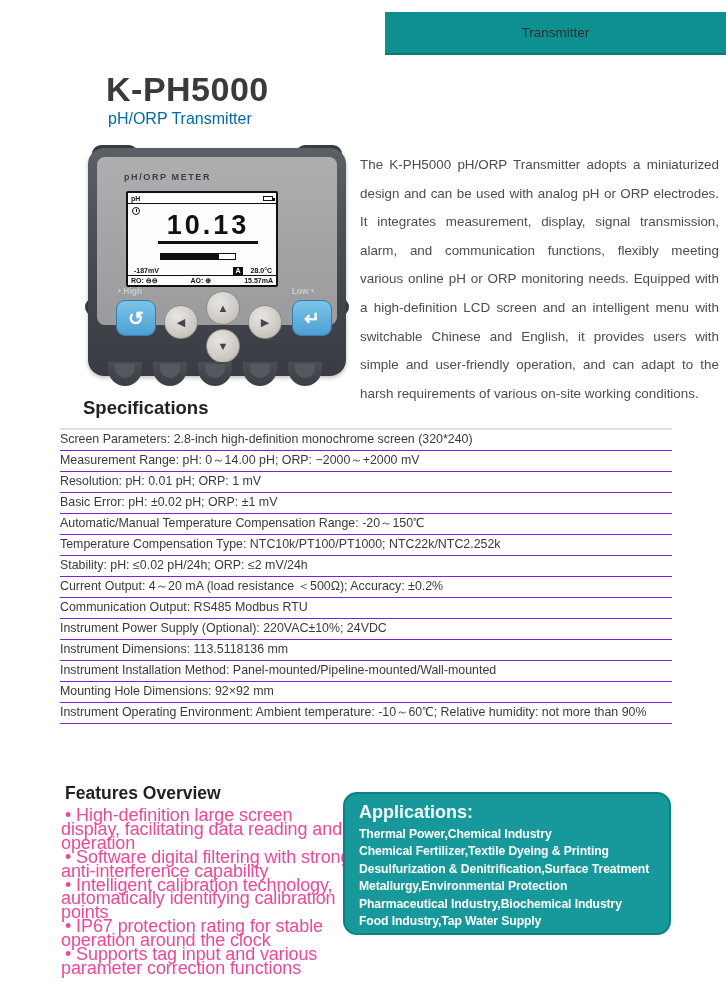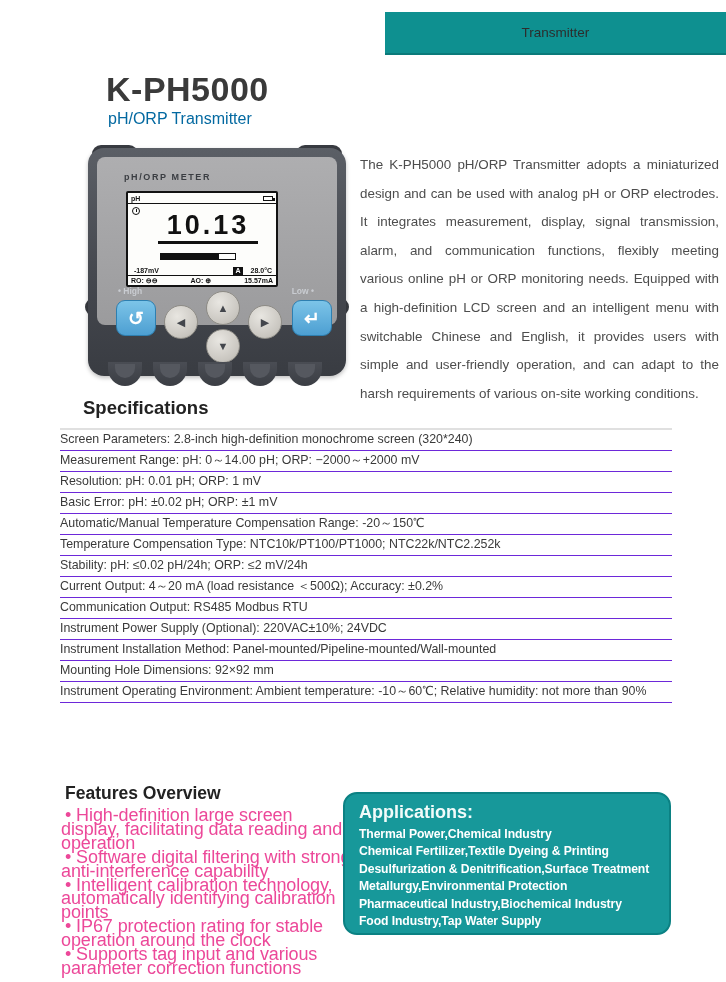--- a/index.html
+++ b/index.html
@@ -175,20 +175,21 @@
       <div class="spec-row">Screen Parameters: 2.8-inch high-definition monochrome screen (320*240)</div>
       <div class="spec-row">Measurement Range: pH: 0～14.00 pH; ORP: −2000～+2000 mV</div>
       <div class="spec-row">Resolution: pH: 0.01 pH; ORP: 1 mV</div>
       <div class="spec-row">Basic Error: pH: ±0.02 pH; ORP: ±1 mV</div>
       <div class="spec-row">Automatic/Manual Temperature Compensation Range: -20～150℃</div>
       <div class="spec-row">Temperature Compensation Type: NTC10k/PT100/PT1000; NTC22k/NTC2.252k</div>
       <div class="spec-row">Stability: pH: ≤0.02 pH/24h; ORP: ≤2 mV/24h</div>
       <div class="spec-row">Current Output: 4～20 mA (load resistance ＜500Ω); Accuracy: ±0.2%</div>
       <div class="spec-row">Communication Output: RS485 Modbus RTU</div>
       <div class="spec-row">Instrument Power Supply (Optional): 220VAC±10%; 24VDC</div>
+      <div class="spec-row">Instrument Dimensions: 113.5118136 mm</div>
       <div class="spec-row">Instrument Installation Method: Panel-mounted/Pipeline-mounted/Wall-mounted</div>
       <div class="spec-row">Mounting Hole Dimensions: 92×92 mm</div>
       <div class="spec-row">Instrument Operating Environment: Ambient temperature: -10～60℃; Relative humidity: not more than 90%</div>
     </div>
 
   <div class="features-heading">Features Overview</div>
   <div class="features-list">
       <div class="feature-item">• High-definition large screen display, facilitating data reading and operation</div>
       <div class="feature-item">• Software digital filtering with strong anti-interference capability</div>
       <div class="feature-item">• Intelligent calibration technology, automatically identifying calibration points</div>

